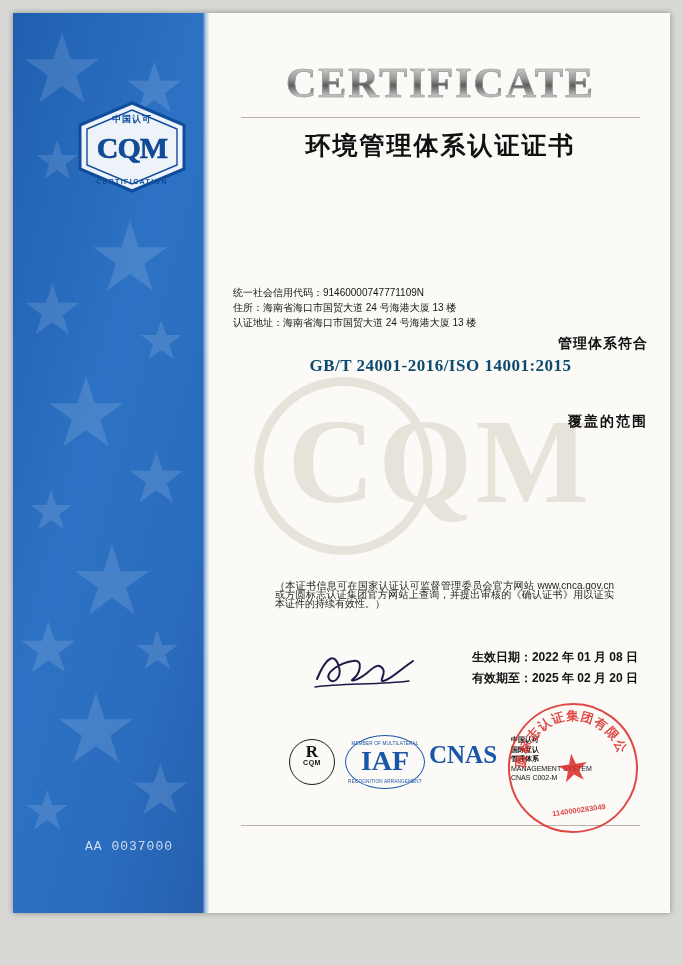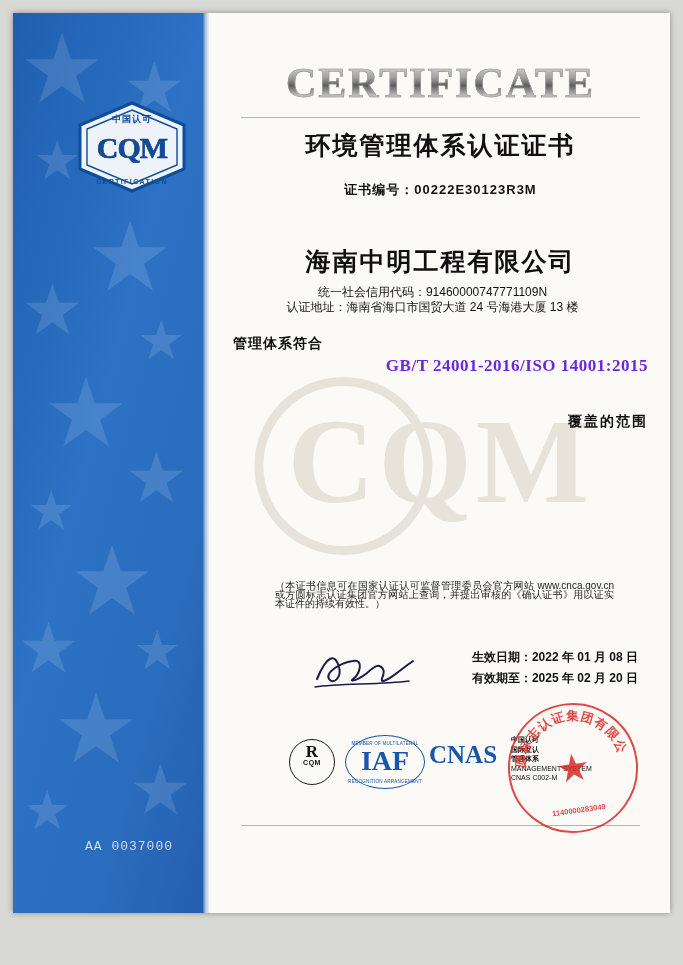--- a/index.html
+++ b/index.html
@@ -142,45 +142,44 @@
     font-family: "Liberation Serif", serif;
     font-size: 25px;
     font-weight: bold;
     color: #0f0f0f;
     letter-spacing: 2px;
     z-index: 1;
   }
   .meta {
     position: absolute;
     top: 272px; left: 0; right: 16px;
-    text-align: center;
-    font-size: 12px;
+    font-size: 10px;
     line-height: 15px;
     color: #141414;
     z-index: 1;
   }
   .sys-label {
     position: absolute;
     top: 322px; left: 0; right: 0;
-    text-align: left;
+    text-align: right;
     font-family: "Liberation Serif", serif;
     font-size: 14px;
     font-weight: bold;
     color: #111;
     letter-spacing: 1px;
     z-index: 1;
   }
   .standard {
     position: absolute;
     top: 343px; left: 0; right: 0;
-    text-align: right;
+    text-align: center;
     font-family: "Liberation Serif", serif;
     font-size: 17px;
     font-weight: bold;
-    color: #6d28d9;
+    color: #0c4a6e;
     letter-spacing: 0.5px;
     z-index: 1;
   }
   .scope-label {
     position: absolute;
     top: 400px; left: 0; right: 0;
     text-align: right;
     font-family: "Liberation Serif", serif;
     font-size: 14px;
     font-weight: bold;
@@ -435,28 +434,25 @@
       <div class="watermark">
         <span class="ring"></span>
         <span>CQM</span>
       </div>
 
       <div class="title-certificate">CERTIFICATE</div>
       <div class="rule top"></div>
 
       <div class="zh-title">环境管理体系认证证书</div>
 
-      <div class="cert-no">
-        <span>证书编号：</span><span>00222E30123R3M</span>
-      </div>
-
-      <div class="company">海南中明工程有限公司</div>
+
 
       <div class="meta">
         <div>统一社会信用代码：91460000747771109N</div>
+        <div>住所：海南省海口市国贸大道 24 号海港大厦 13 楼</div>
         <div>认证地址：海南省海口市国贸大道 24 号海港大厦 13 楼</div>
       </div>
 
       <div class="sys-label">管理体系符合</div>
       <div class="standard">GB/T 24001-2016/ISO 14001:2015</div>
 
       <div class="scope-label">覆盖的范围</div>
       <div class="scope-text">
       </div>
 

